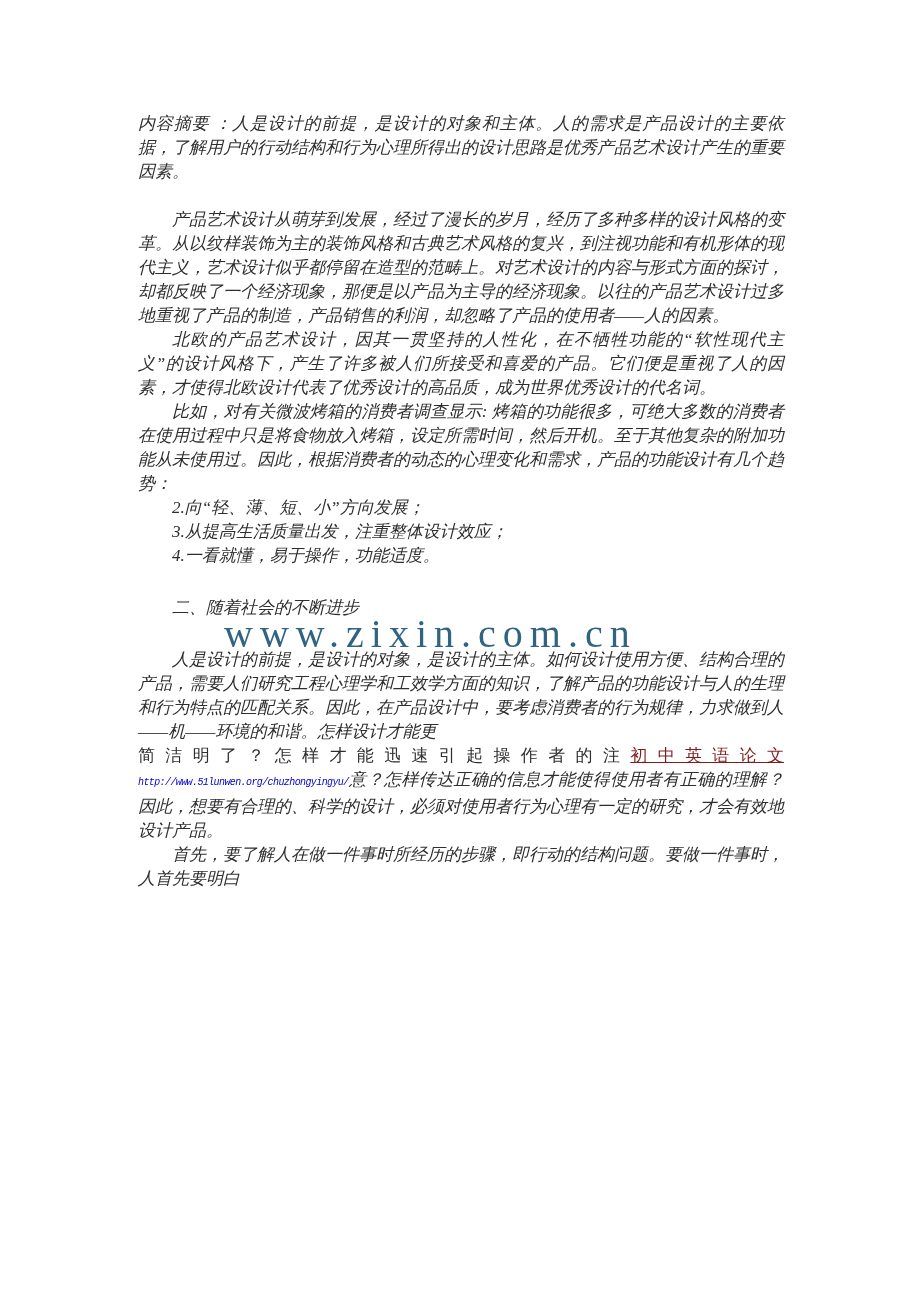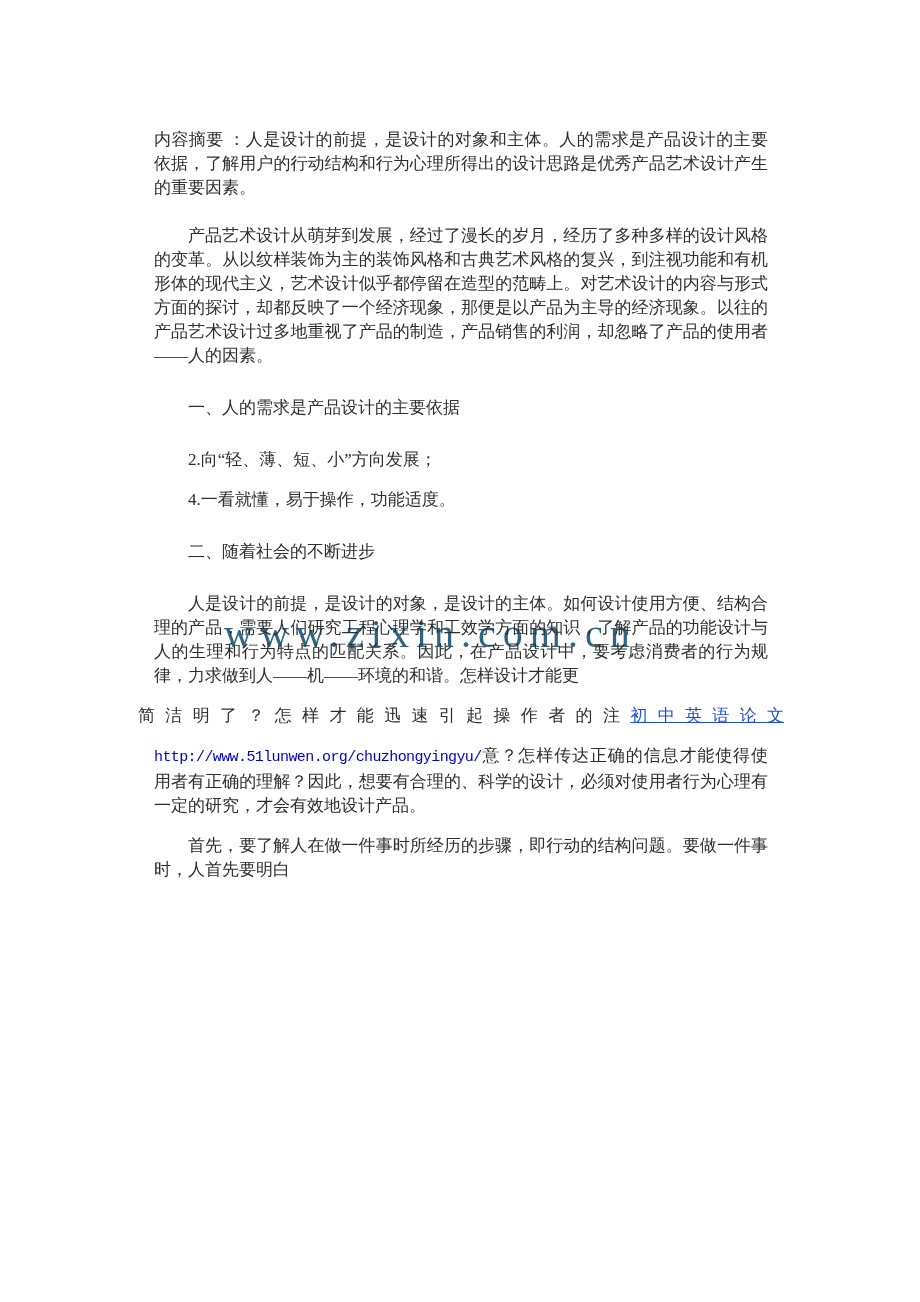--- a/index.html
+++ b/index.html
@@ -30,64 +30,66 @@
     position: absolute;
     left: 138px; top: 0;
     width: 646px;
     padding-top: 112px;
     font-size: 17px;
     line-height: 24px;
     color: #2e2e2e;
     text-align: justify;
     z-index: 1;
   }
-  .content p { margin: 16px; }
+  .content p { margin: 0; font-style: italic; }
   p.indent { text-indent: 2em; }
   p.gap-after { margin-bottom: 24px; }
   p.heading { margin-top: 28px; margin-bottom: 28px; }
   .stretch-line {
     text-align: justify;
     text-align-last: justify;
     white-space: nowrap;
   }
   .doc-link {
-    color: #1d4ed8;
+    color: #7f1d1d;
     text-decoration: underline;
     cursor: pointer;
   }
   .url-text {
     color: #0000cc;
     font-family: "Liberation Mono", "DejaVu Sans Mono", monospace;
-    font-size: 15px;
+    font-size: 10px;
     letter-spacing: -0.6px;
   }
 </style>
 </head>
 <body>
 
 <div class="page">
 
   <div class="watermark">www.zixin.com.cn</div>
 
   <div class="content">
 
     <p class="no-indent gap-after">内容摘要 ：人是设计的前提，是设计的对象和主体。人的需求是产品设计的主要依据，了解用户的行动结构和行为心理所得出的设计思路是优秀产品艺术设计产生的重要因素。</p>
 
 
     <p class="indent">产品艺术设计从萌芽到发展，经过了漫长的岁月，经历了多种多样的设计风格的变革。从以纹样装饰为主的装饰风格和古典艺术风格的复兴，到注视功能和有机形体的现代主义，艺术设计似乎都停留在造型的范畴上。对艺术设计的内容与形式方面的探讨，却都反映了一个经济现象，那便是以产品为主导的经济现象。以往的产品艺术设计过多地重视了产品的制造，产品销售的利润，却忽略了产品的使用者——人的因素。</p>
 
-
-    <p class="indent heading">一、人的需求是产品设计的主要依据</p>
+    <p class="indent">北欧的产品艺术设计，因其一贯坚持的人性化，在不牺牲功能的“软性现代主义”的设计风格下，产生了许多被人们所接受和喜爱的产品。它们便是重视了人的因素，才使得北欧设计代表了优秀设计的高品质，成为世界优秀设计的代名词。</p>
 
 
 
 
+    <p class="indent">比如，对有关微波烤箱的消费者调查显示: 烤箱的功能很多，可绝大多数的消费者在使用过程中只是将食物放入烤箱，设定所需时间，然后开机。至于其他复杂的附加功能从未使用过。因此，根据消费者的动态的心理变化和需求，产品的功能设计有几个趋势：</p>
+
 
     <p class="indent">2.向“轻、薄、短、小”方向发展；</p>
 
+    <p class="indent">3.从提高生活质量出发，注重整体设计效应；</p>
 
     <p class="indent">4.一看就懂，易于操作，功能适度。</p>
 
     <p class="indent heading">二、随着社会的不断进步</p>
 
     <p class="indent">人是设计的前提，是设计的对象，是设计的主体。如何设计使用方便、结构合理的产品，需要人们研究工程心理学和工效学方面的知识，了解产品的功能设计与人的生理和行为特点的匹配关系。因此，在产品设计中，要考虑消费者的行为规律，力求做到人——机——环境的和谐。怎样设计才能更</p>
 
     <div class="stretch-line">
       <span>简 洁 明 了 ？ 怎 样 才 能 迅 速 引 起 操 作 者 的 注</span>
       <a class="doc-link">初 中 英 语 论 文</a>

